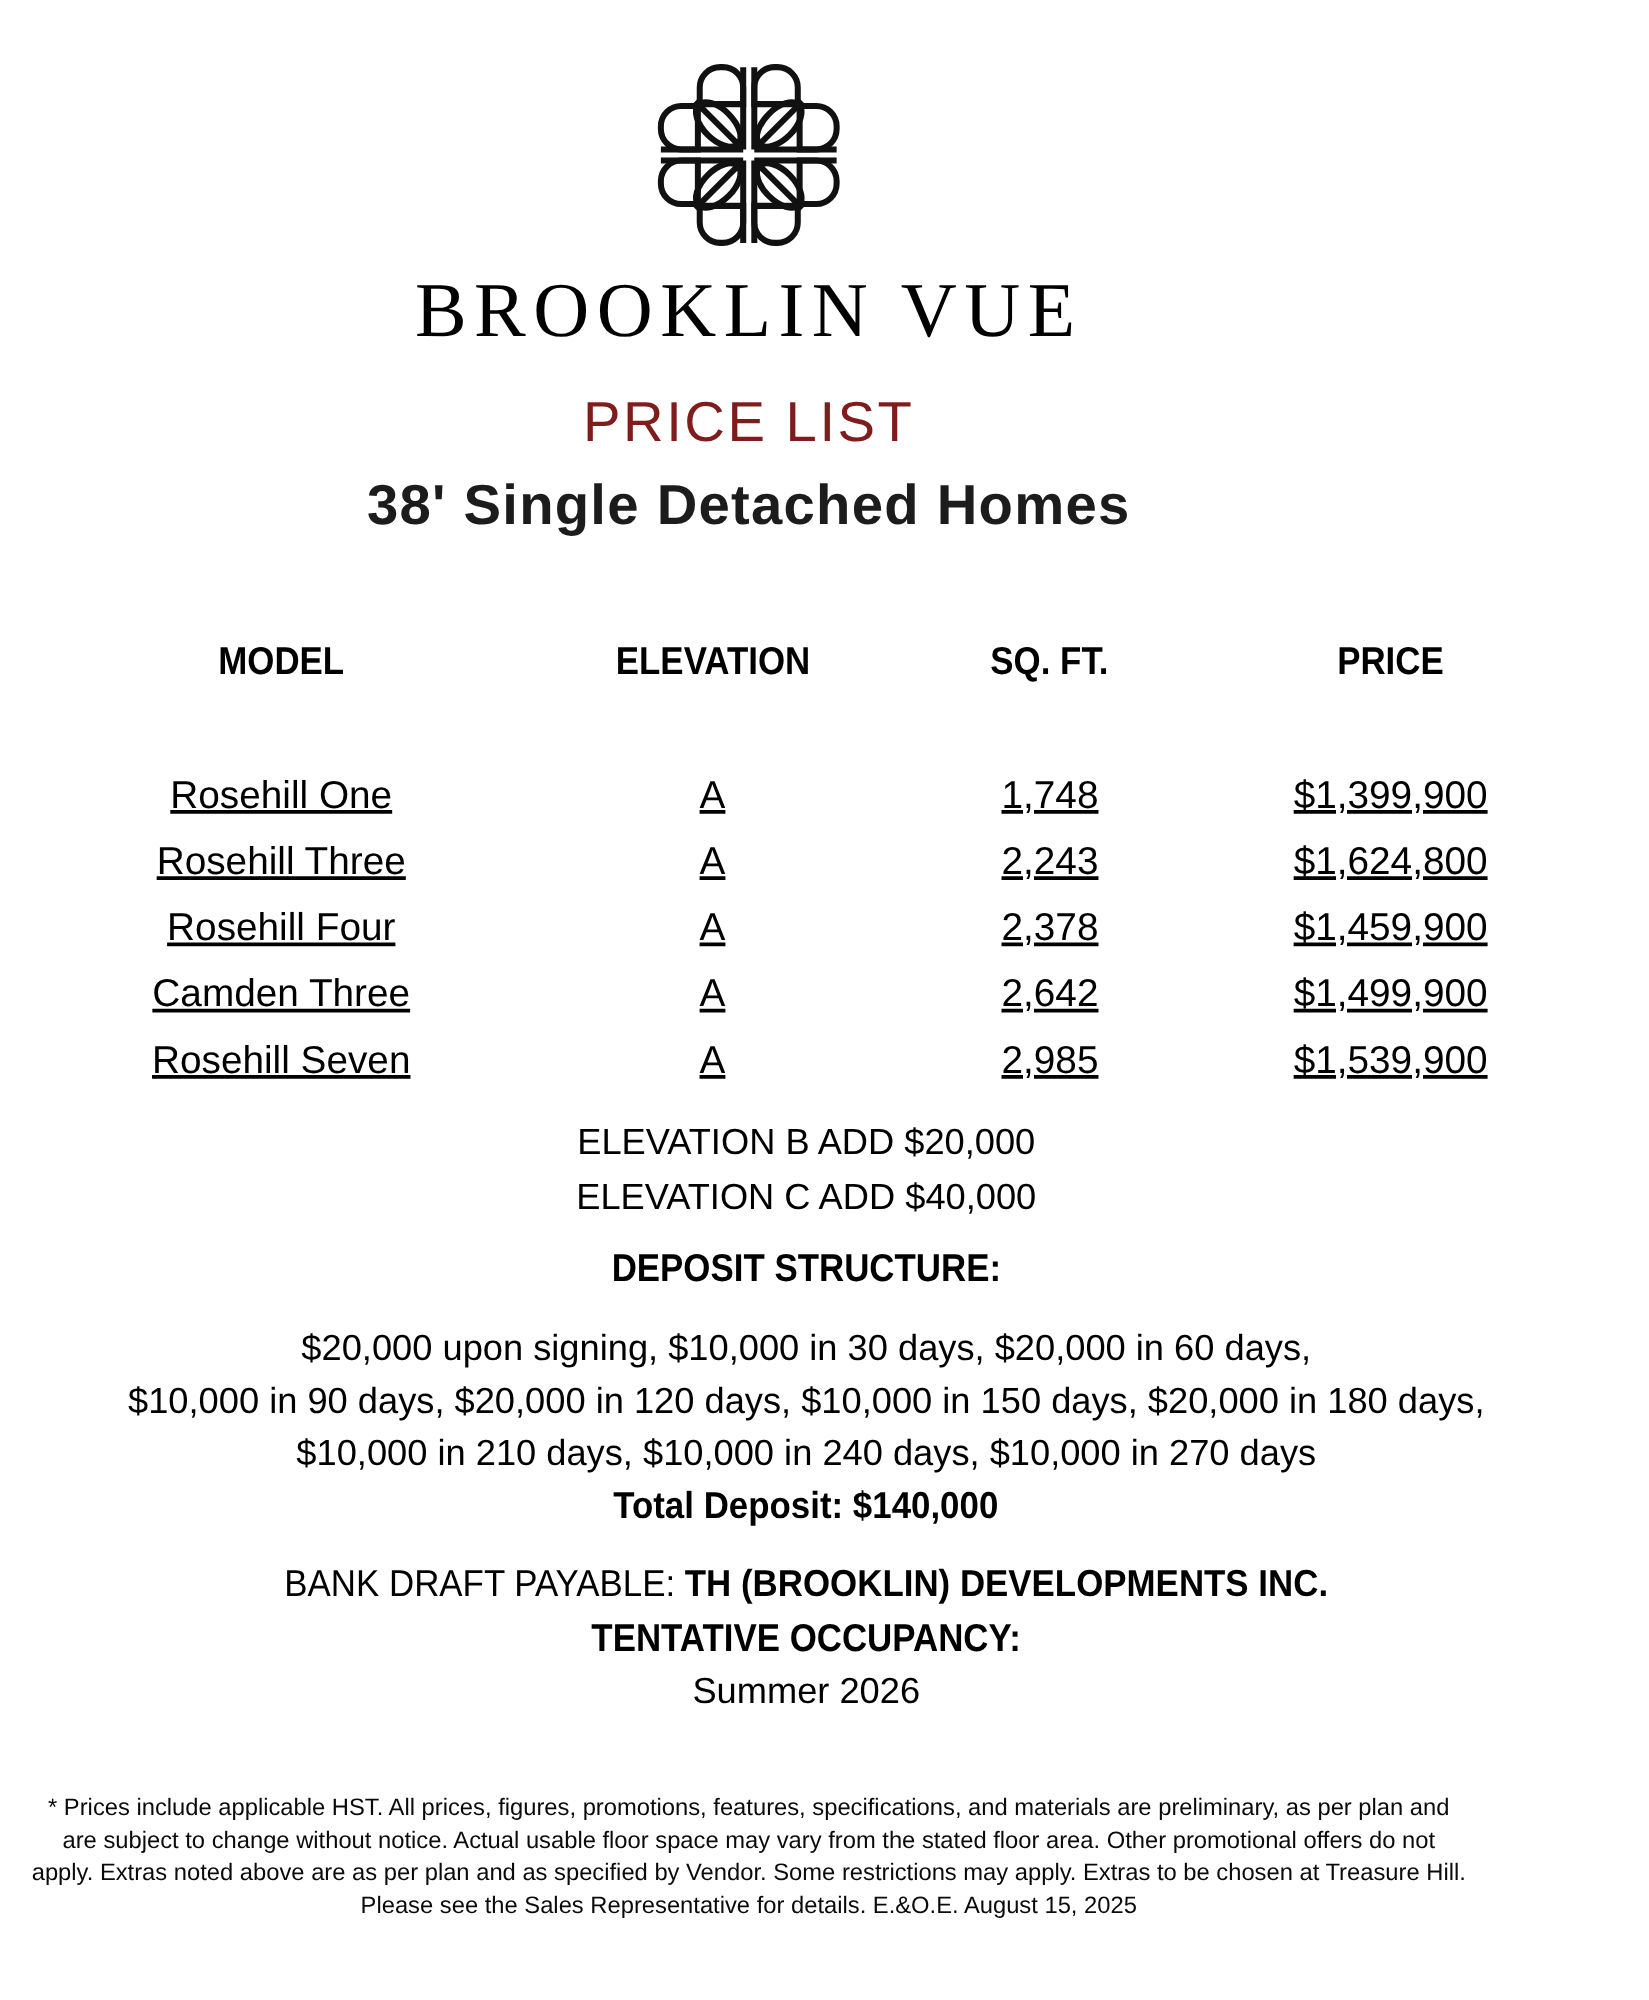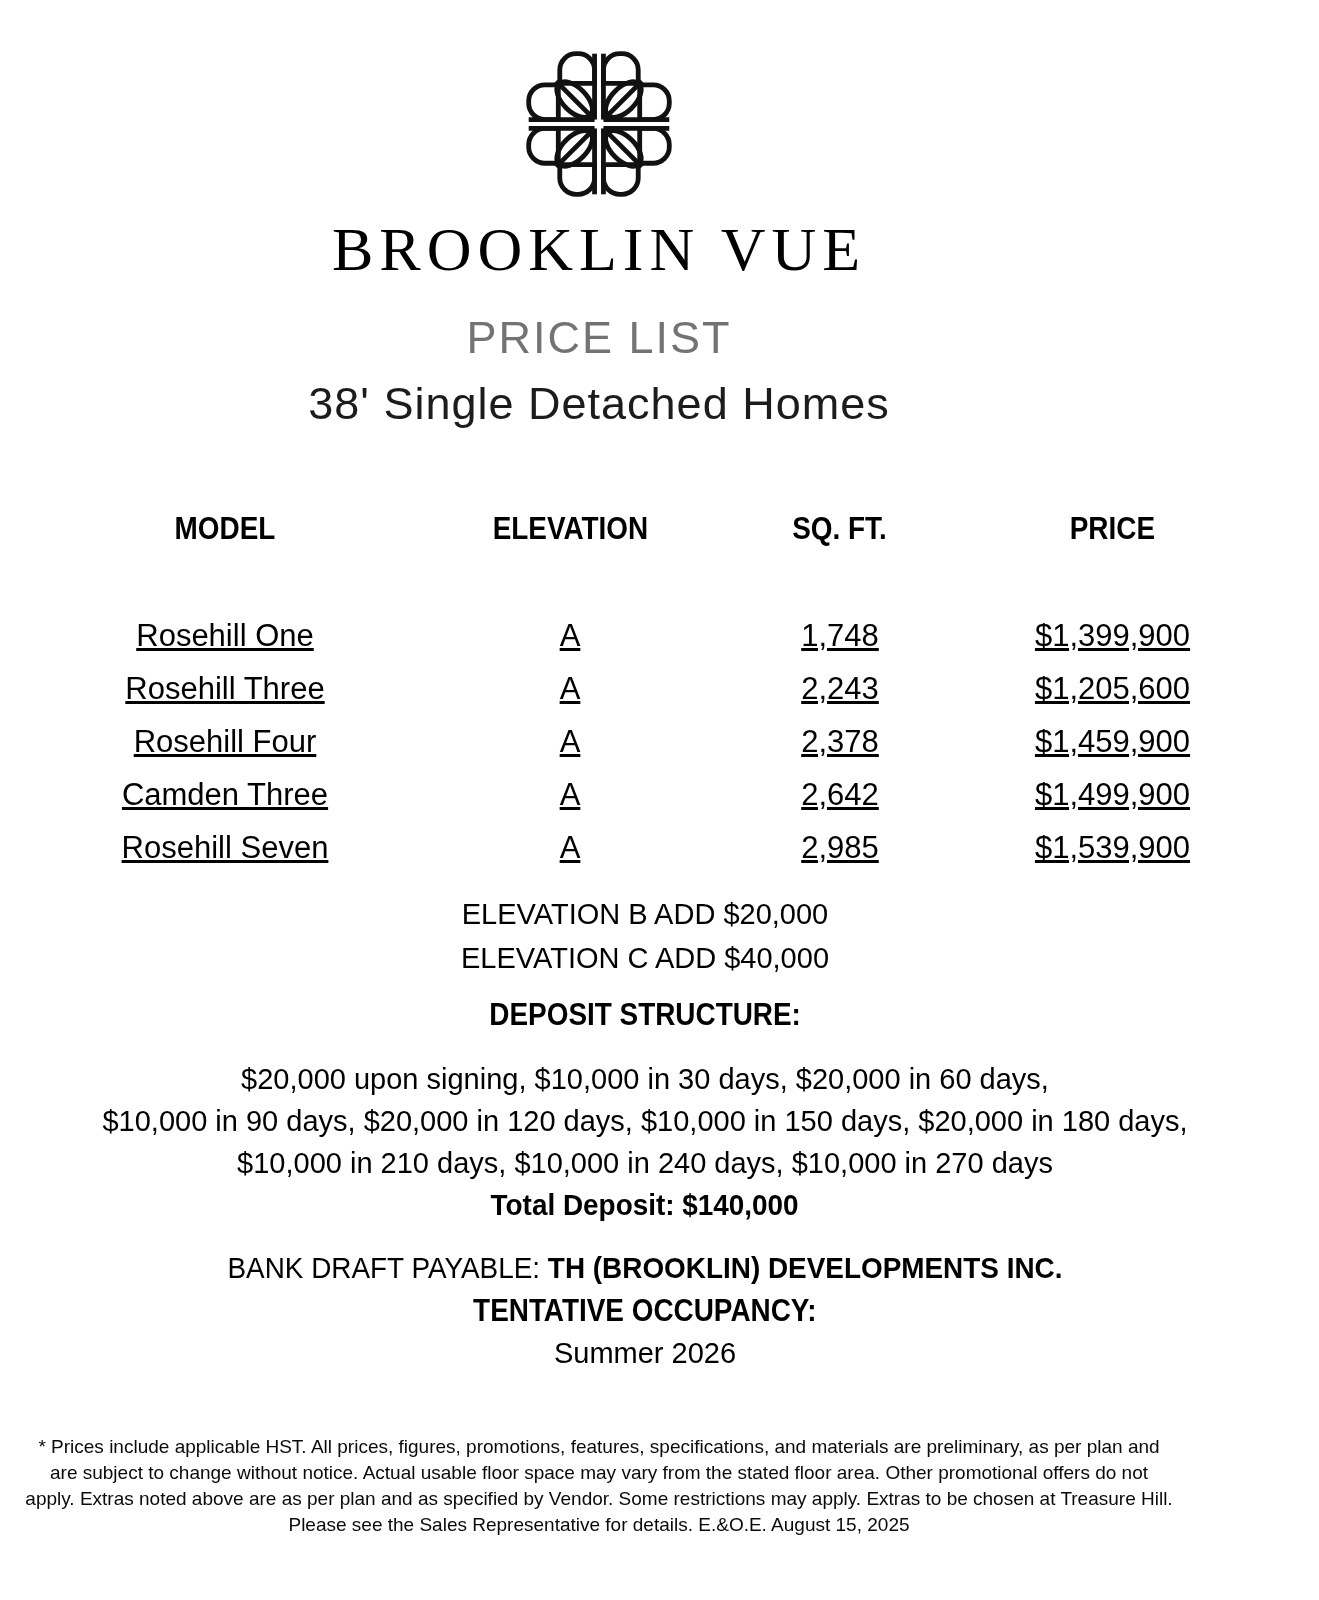--- a/index.html
+++ b/index.html
@@ -17,25 +17,25 @@
 
   .brand {
     margin-top: 16px;
     font-family: "Liberation Serif", "DejaVu Serif", serif;
     font-size: 62px; line-height: 70px;
     letter-spacing: 6px; font-weight: 500;
   }
   .doc-title {
     margin-top: 28px;
     font-size: 45px; line-height: 52px; font-weight: 300;
-    letter-spacing: 2px; color: #737373;
+    letter-spacing: 2px; color: #7f1d1d;
   }
   .doc-subtitle {
     margin-top: 14px;
-    font-size: 45px; line-height: 52px; font-weight: 400;
+    font-size: 45px; line-height: 52px; font-weight: 700;
     letter-spacing: 1px; color: #1c1c1c;
   }
 
   .price-table { width: 1099px; padding-right: 48px; margin-top: 80px; }
   .t-row { display: grid; grid-template-columns: 450px 240px 300px 245px; }
   .t-head { line-height: 38px; font-weight: bold; font-size: 31px; }
   .t-body { margin-top: 61px; }
   .t-body .t-row { line-height: 53px; font-size: 31px; text-decoration: underline; }
   .t-cell { text-align: center; white-space: nowrap; }
 
@@ -88,21 +88,21 @@
     <div class="t-row">
       <div class="t-cell">Rosehill One</div>
       <div class="t-cell">A</div>
       <div class="t-cell">1,748</div>
       <div class="t-cell">$1,399,900</div>
     </div>
     <div class="t-row">
       <div class="t-cell">Rosehill Three</div>
       <div class="t-cell">A</div>
       <div class="t-cell">2,243</div>
-      <div class="t-cell">$1,205,600</div>
+      <div class="t-cell">$1,624,800</div>
     </div>
     <div class="t-row">
       <div class="t-cell">Rosehill Four</div>
       <div class="t-cell">A</div>
       <div class="t-cell">2,378</div>
       <div class="t-cell">$1,459,900</div>
     </div>
     <div class="t-row">
       <div class="t-cell">Camden Three</div>
       <div class="t-cell">A</div>

